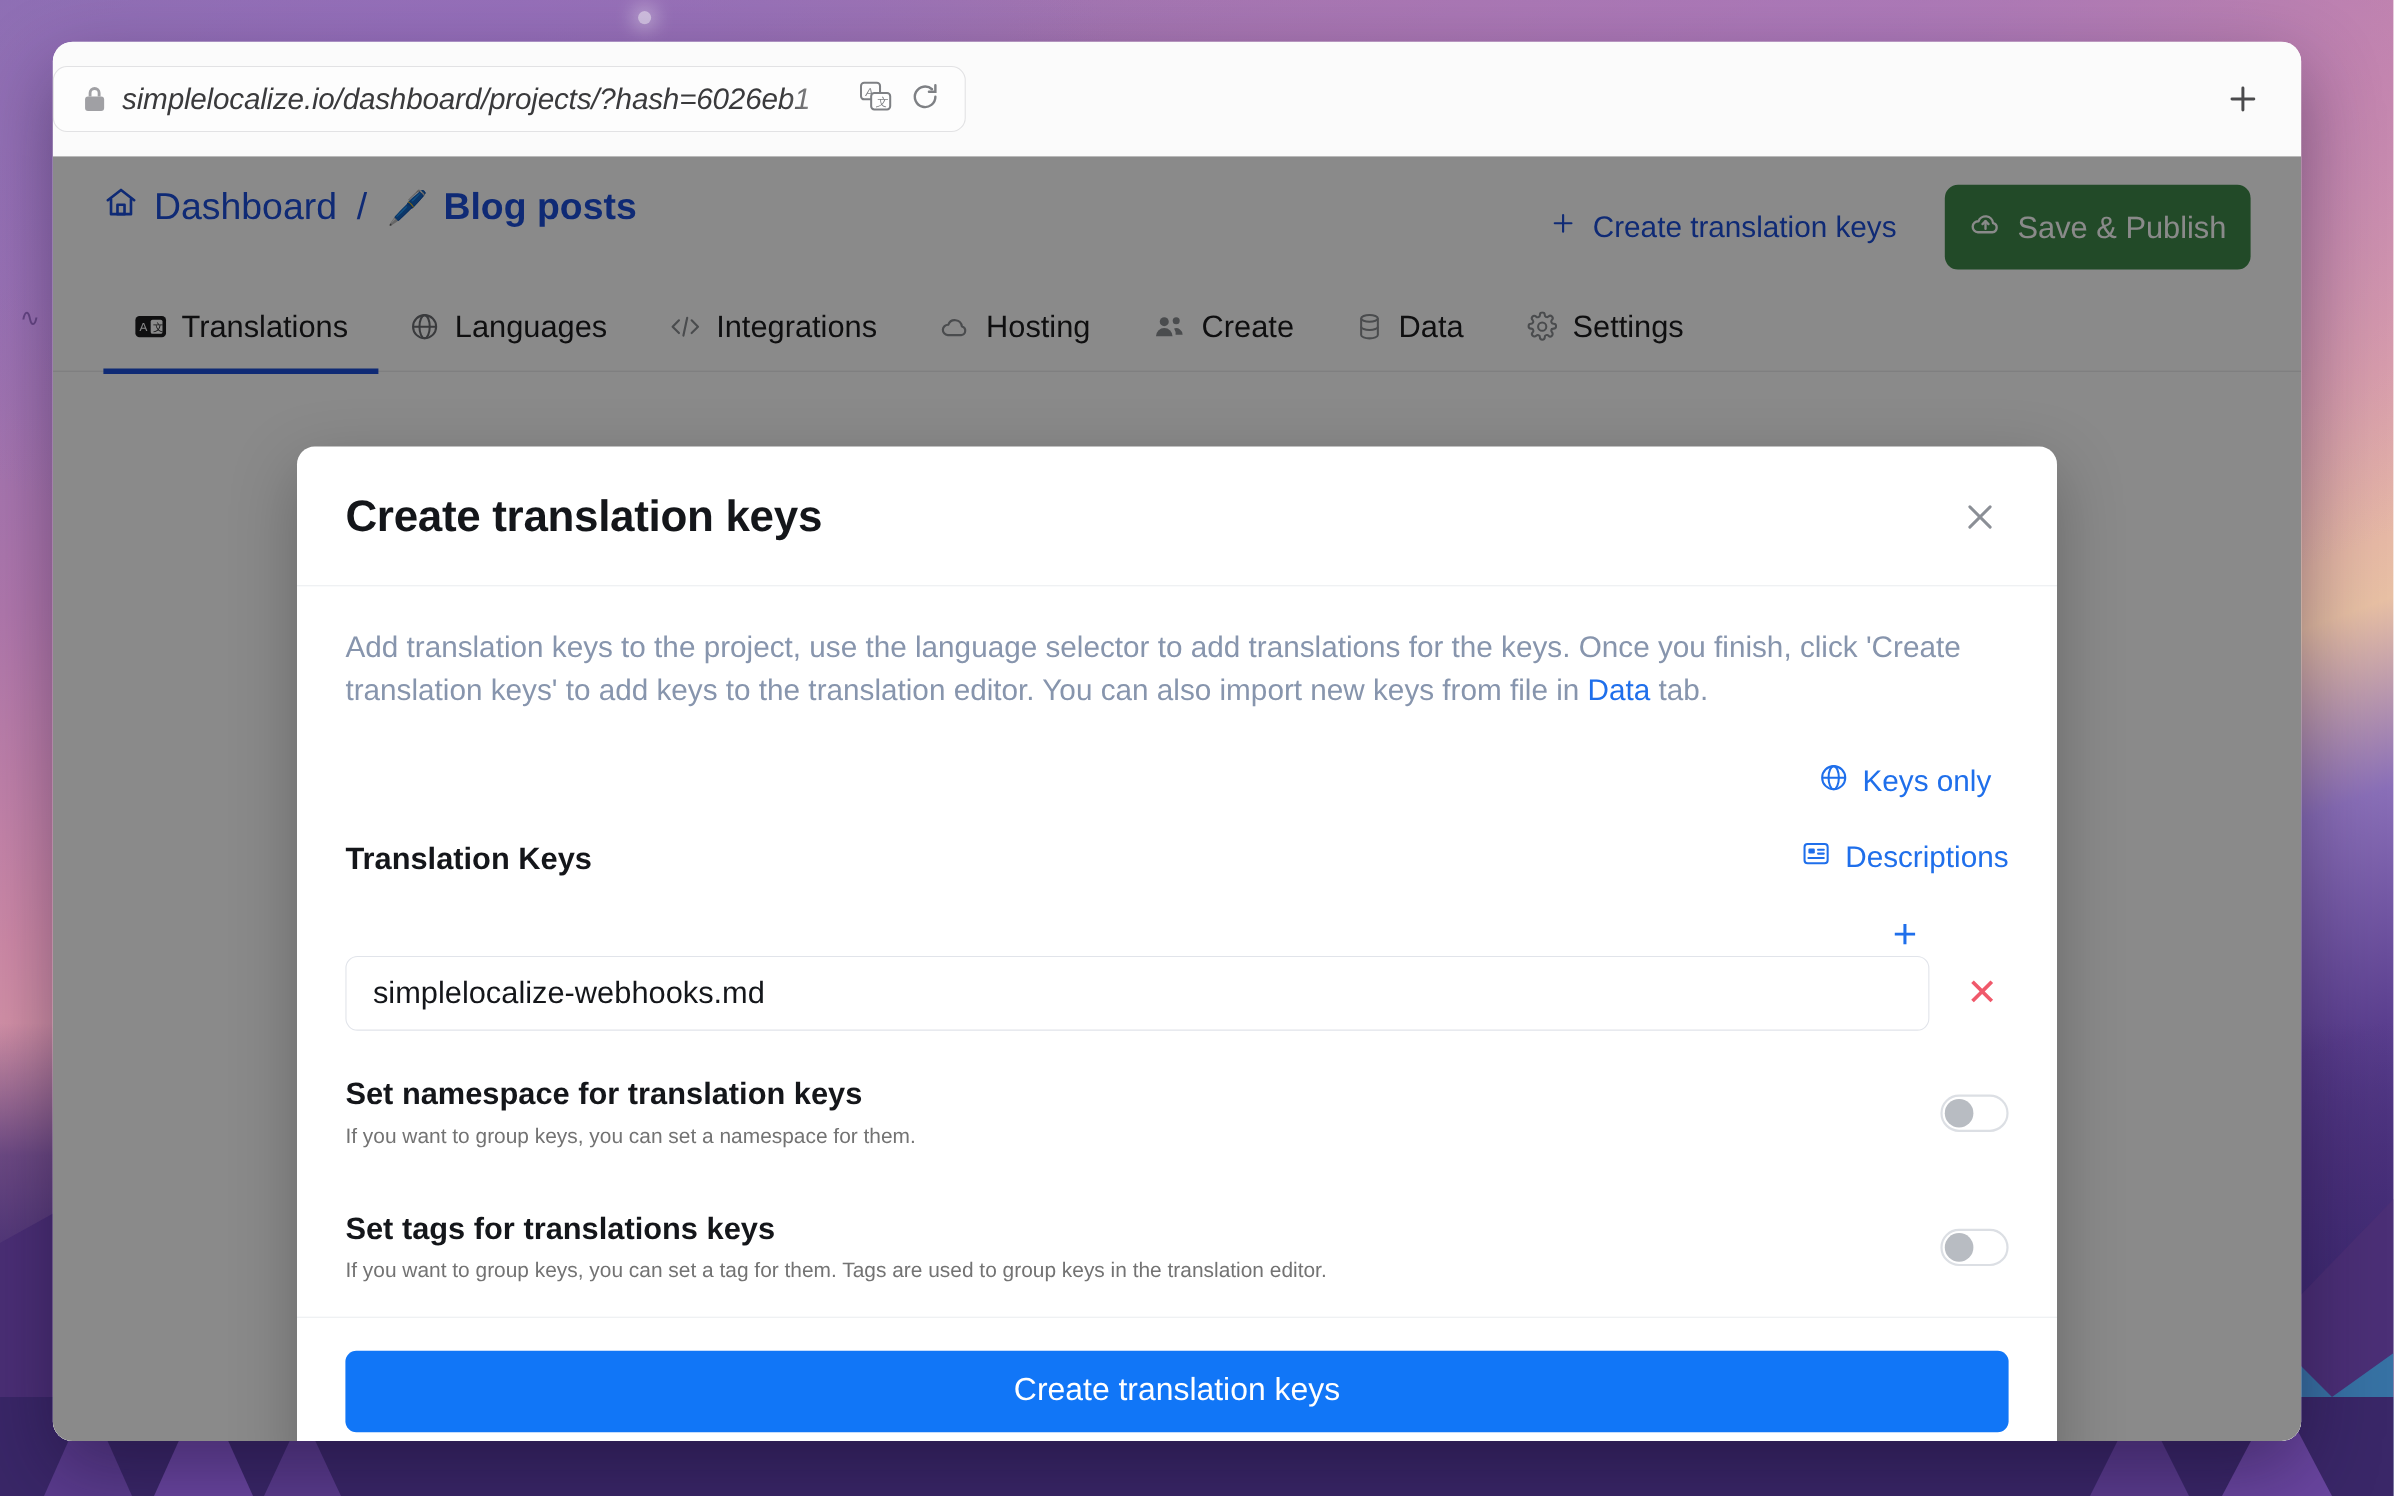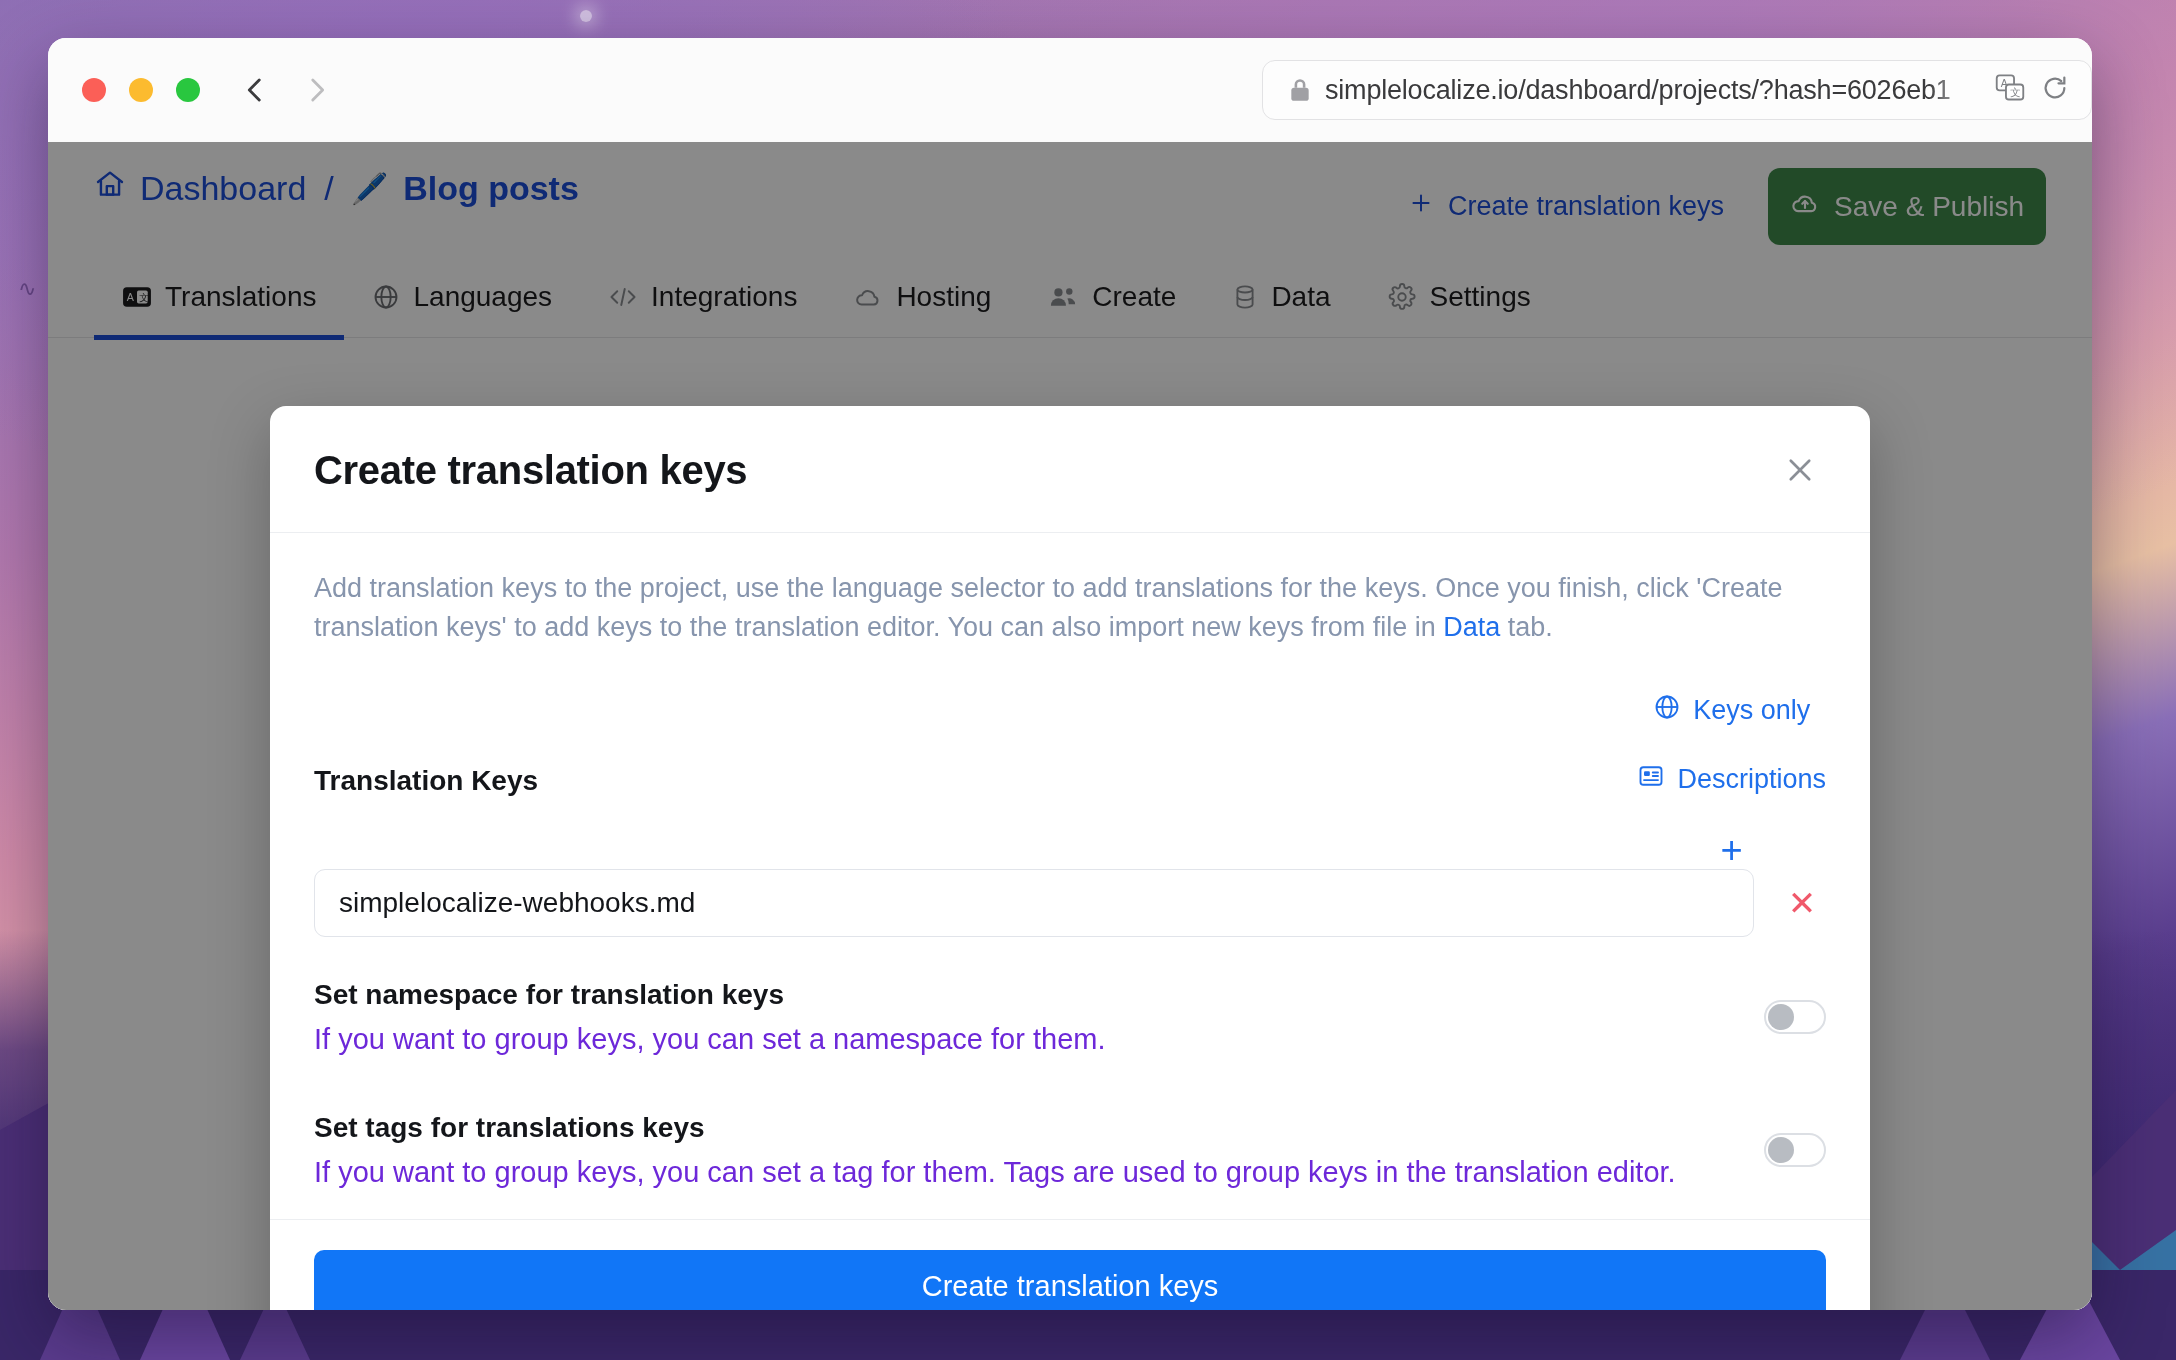--- a/index.html
+++ b/index.html
@@ -99,22 +99,23 @@
   #tl-min { background: #fcbb2f; }
   #tl-max { background: #29c73f; }
 
   #nav-buttons { display: flex; gap: 28px; margin-left: 38px; align-items: center; }
   .nav-chevron { width: 34px; height: 34px; display:block; }
 
   #omnibox-wrap {
     position: absolute;
     left: 0; right: 0;
     display: flex;
-    justify-content: flex-end;
+    justify-content: flex-start;
     pointer-events: none;
+    font-style: italic;
   }
   #omnibox {
     pointer-events: auto;
     width: 830px;
     height: 60px;
     border: 1.5px solid #e2e2e4;
     border-radius: 13px;
     background: #fdfdfd;
     display: flex;
     align-items: center;
@@ -275,21 +276,21 @@
     flex: 0 0 48px;
   }
 
   .option-row {
     display: flex; align-items: center; justify-content: space-between;
     gap: 40px;
     padding-bottom: 30px;
   }
   .option-row + .option-row { padding-top: 26px; }
   .option-title { font-size: 28px; font-weight: 700; color: #14161a; margin-bottom: 12px; }
-  .option-desc { font-size: 29px; color: #6d28d9; }
+  .option-desc { font-size: 19px; color: #737373; }
 
   .toggle {
     flex: 0 0 auto;
     width: 62px; height: 34px;
     border-radius: 17px;
     border: 2px solid #dcdfe4;
     background: #ffffff;
     position: relative;
   }
   .toggle .knob {

